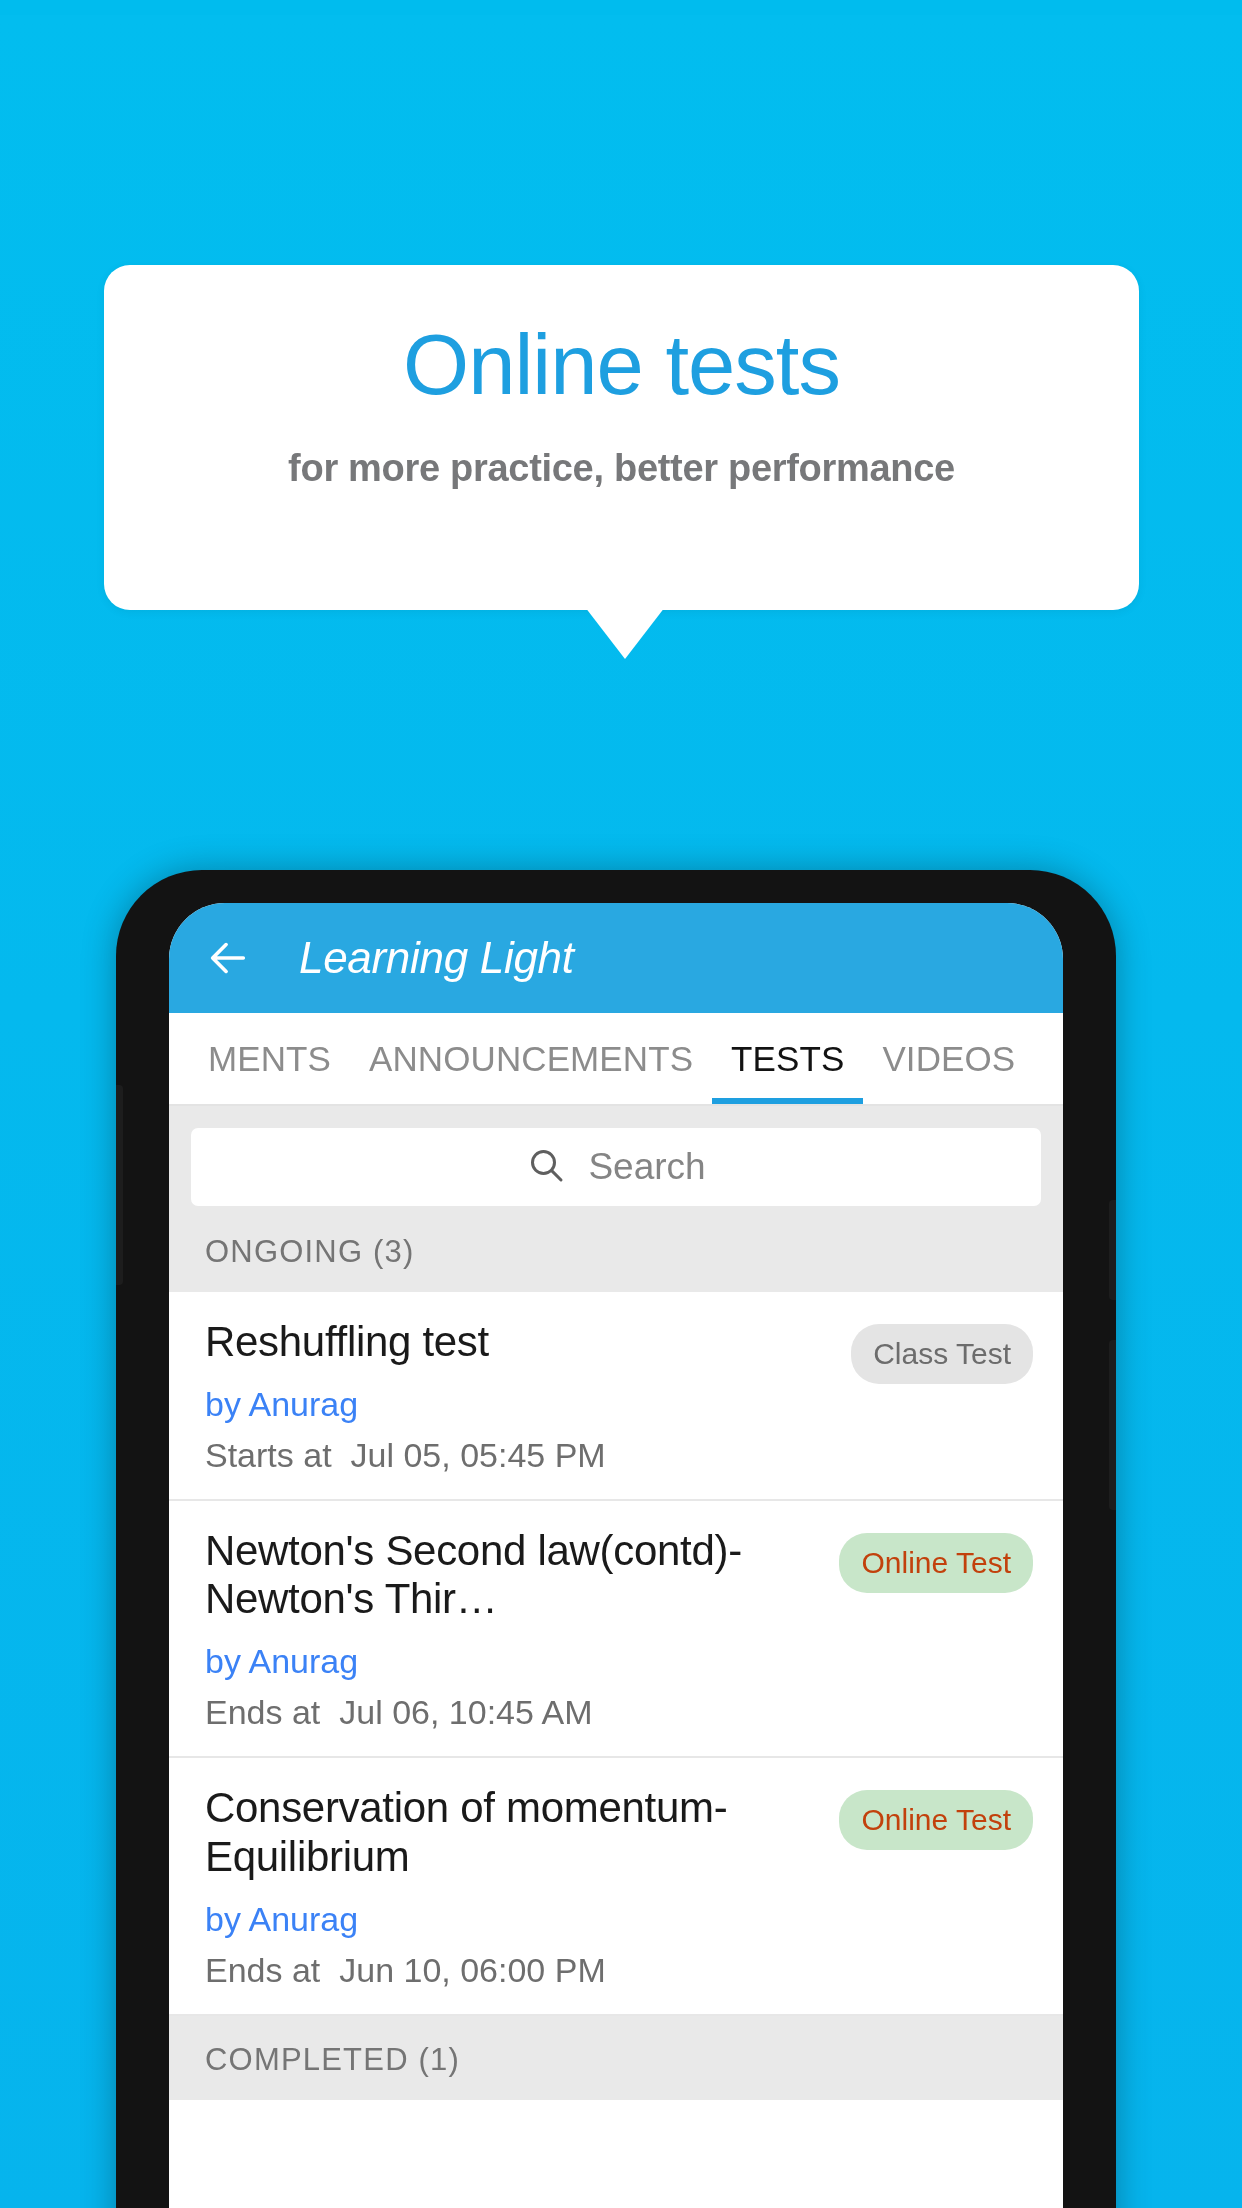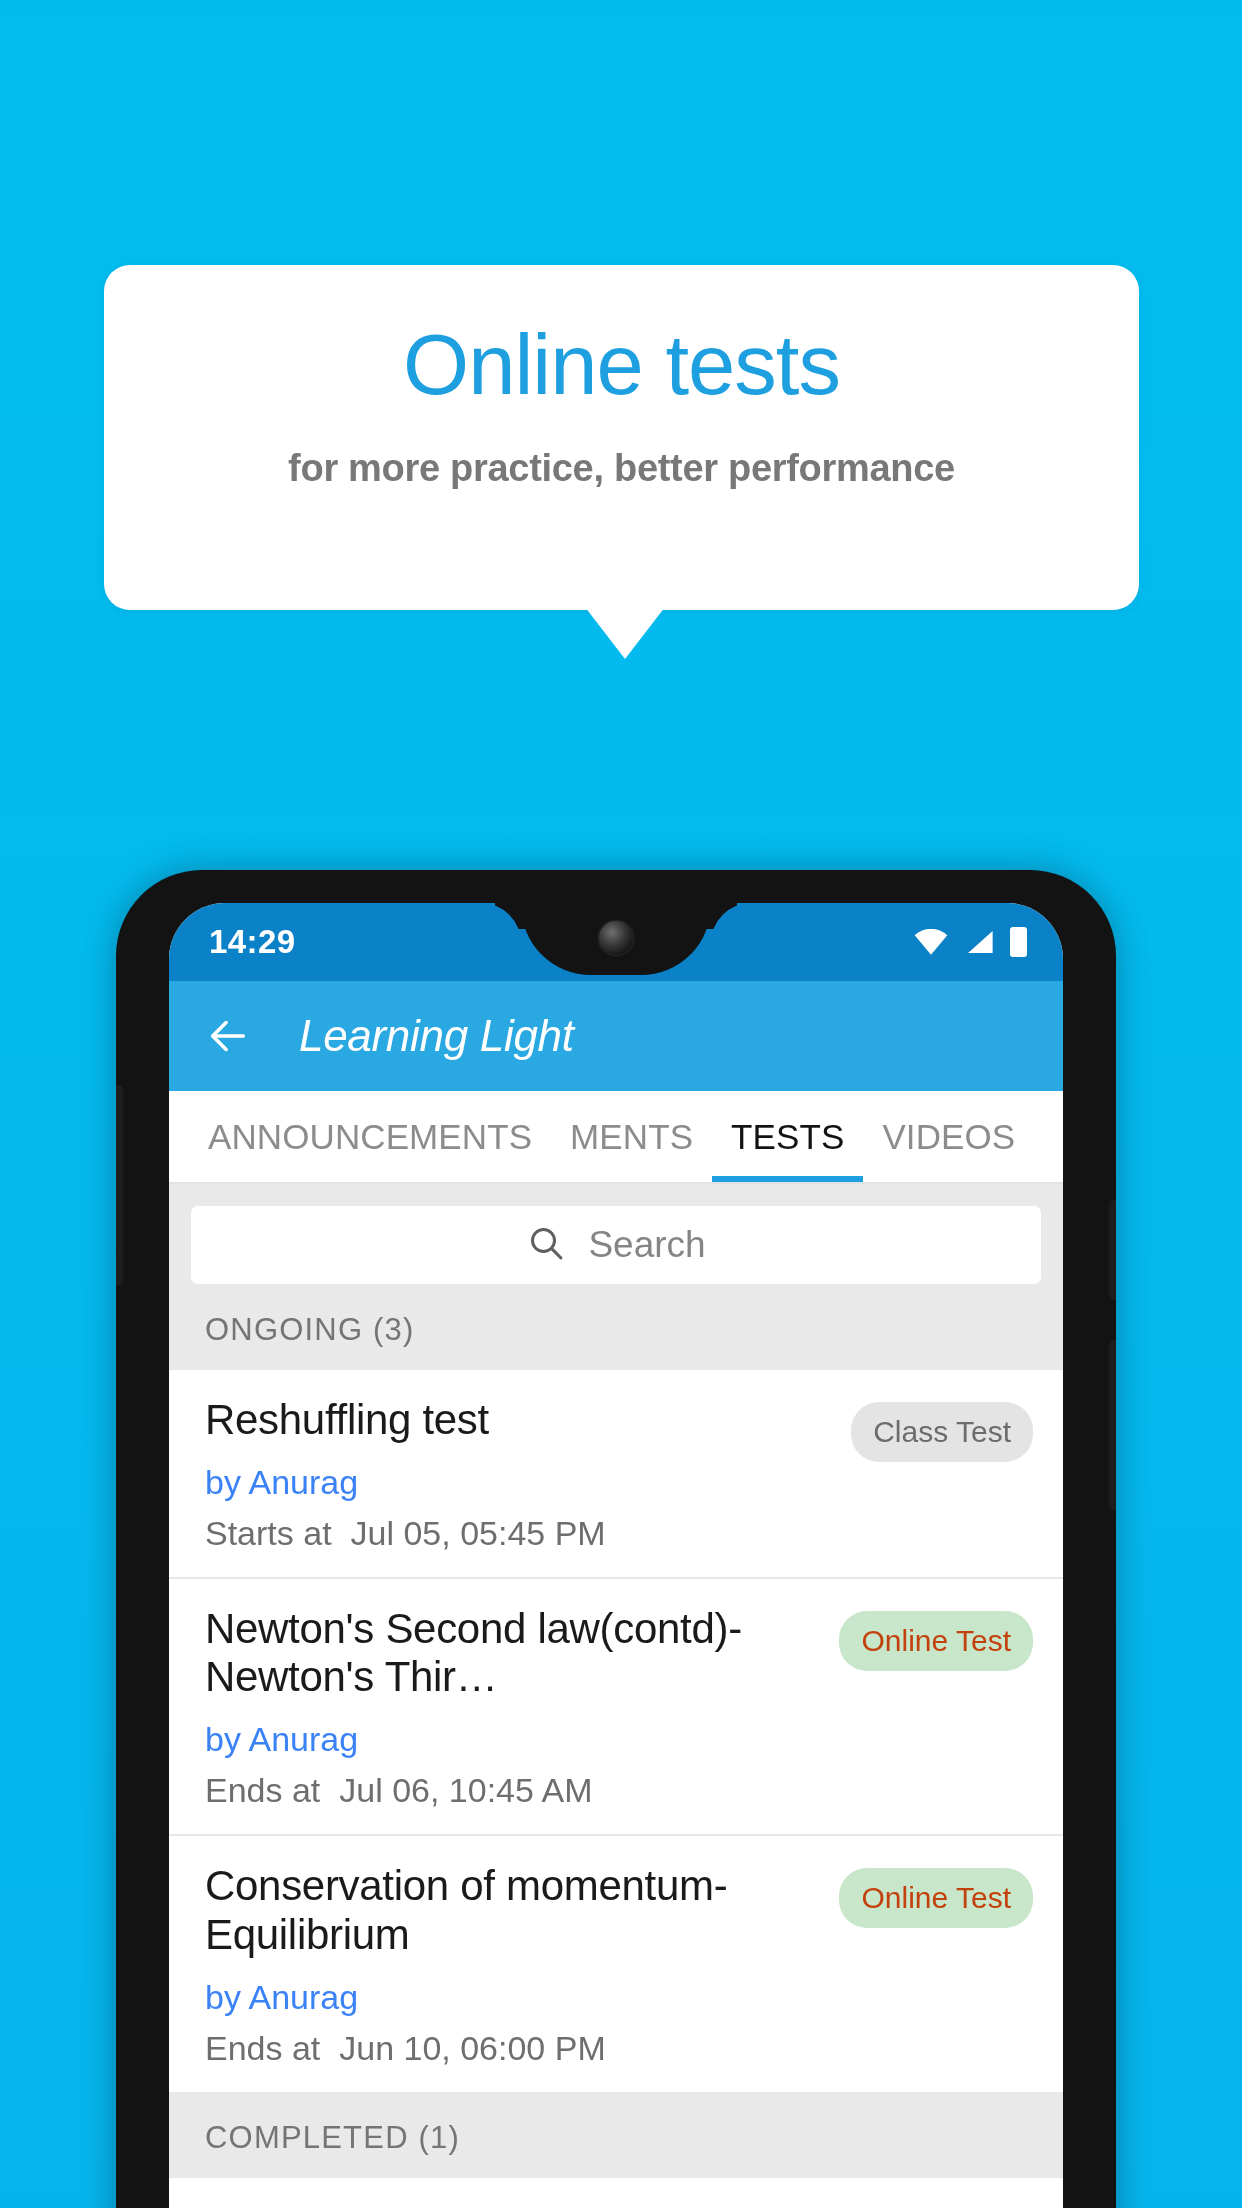--- a/index.html
+++ b/index.html
@@ -259,52 +259,33 @@
   </div>
   <div class="bubble-tail"></div>
 
   <div class="phone">
     <div class="btn-left-a"></div>
     <div class="btn-right-a"></div>
     <div class="btn-right-b"></div>
 
     <div class="phone-inner">
 
-      <div class="statusbar">
-        <div class="sb-time">14:29</div>
-        <div class="sb-icons">
-          <span class="ic-wifi">
-            <svg viewBox="0 0 24 18" width="34" height="26">
-                <path d="M12 18 L0.5 4.2 A17 17 0 0 1 23.5 4.2 Z" fill="#ffffff"></path>
-              </svg>
-          </span>
-          <span class="ic-signal">
-            <svg viewBox="0 0 22 18" width="30" height="26">
-                <path d="M21 1 L21 17 L3 17 Z" fill="#ffffff"></path>
-              </svg>
-          </span>
-          <span class="ic-batt"></span>
-        </div>
-        <div class="notch">
-          <div class="camera"></div>
-        </div>
-      </div>
 
       <div class="appbar">
         <div class="back-arrow">
           <svg viewBox="0 0 24 24" width="46" height="46">
             <path d="M20 12 H5 M11 5 L4 12 L11 19" fill="none" stroke="#ffffff" stroke-width="1.9" stroke-linecap="round" stroke-linejoin="round"></path>
           </svg>
         </div>
         <div class="appbar-title">Learning Light</div>
       </div>
 
       <div class="tabs">
+        <div class="tab">MENTS</div>
         <div class="tab">ANNOUNCEMENTS</div>
-        <div class="tab">MENTS</div>
         <div class="tab active">TESTS</div>
         <div class="tab">VIDEOS</div>
       </div>
 
       <div class="search-wrap">
         <div class="search-box">
           <span>
             <svg viewBox="0 0 24 24" width="40" height="40">
               <circle cx="10.5" cy="10.5" r="6.6" fill="none" stroke="#5F5F5F" stroke-width="1.8"></circle>
               <path d="M15.4 15.4 L21 21" stroke="#5F5F5F" stroke-width="1.8" stroke-linecap="round"></path>

